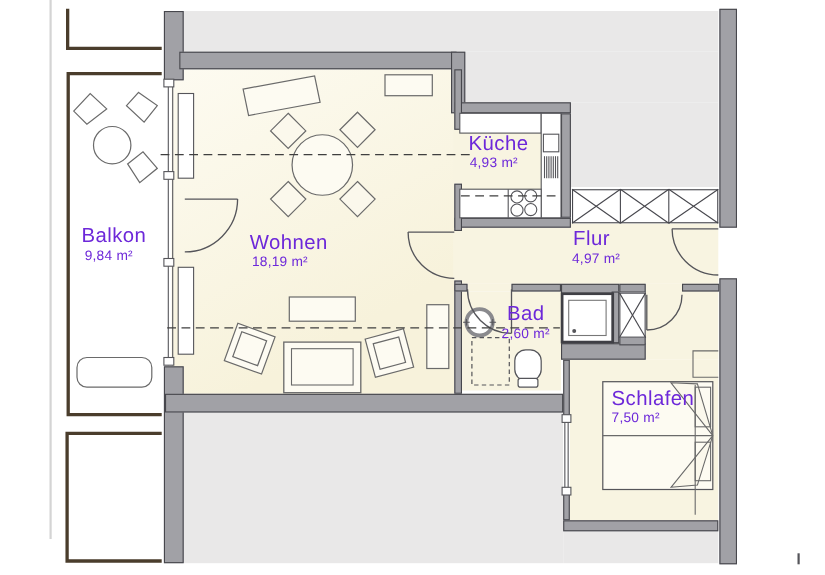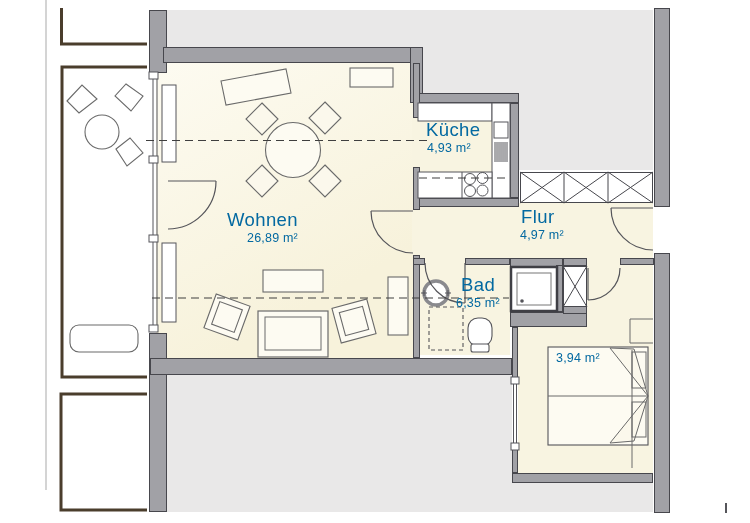--- a/index.html
+++ b/index.html
@@ -6,21 +6,21 @@
   .plan{position:relative;width:750px;height:523px;background:#ffffff;overflow:hidden;
         font-family:"Liberation Sans",sans-serif;}
   .floor{position:absolute;background:#F8F4E1;z-index:1;}
   .floor-grad{background:linear-gradient(150deg,#FDFBF1 0%,#F7F2DB 75%);}
   .adj{position:absolute;background:#E9E8E8;z-index:1;}
   .wall{position:absolute;background:#A1A1A6;border:1px solid #47474D;box-sizing:border-box;z-index:2;}
   .whitebox{position:absolute;background:#ffffff;border:1px solid #47474D;box-sizing:border-box;z-index:3;}
   .edge-line{position:absolute;background:#D4D4D4;z-index:1;}
   .tick{position:absolute;background:#55555A;z-index:3;}
   svg.anno{position:absolute;left:0;top:0;z-index:4;pointer-events:none;}
-  .lbl{position:absolute;color:#0369a1;white-space:nowrap;z-index:6;}
+  .lbl{position:absolute;color:#6d28d9;white-space:nowrap;z-index:6;}
   .lbl .name{font-size:18.5px;letter-spacing:.4px;}
   .lbl .area{font-size:12.5px;letter-spacing:.2px;}
   .lbl span{display:block;}
 </style>
 </head>
 <body>
 
 <div class="plan">
 
   <div class="edge-line" style="left:45px;top:0;width:2px;height:490px;"></div>
@@ -216,33 +216,38 @@
       <line x1="419" y1="178" x2="509" y2="178"></line>
     </g>
 
     <g stroke="#4A3D2C" stroke-width="3" fill="none">
       <path d="M61.5,8 V44 H147"></path>
       <path d="M147,67 H62 V377 H147"></path>
       <path d="M147,394 H61 V510 H147"></path>
     </g>
   </svg>
 
-  <div class="lbl" style="left:227px;top:209px;text-align:right;">
+  <div class="lbl" style="left:74px;top:203px;">
+    <span class="name">Balkon</span>
+    <span class="area" style="margin-left:3px;">9,84 m²</span>
+  </div>
+  <div class="lbl" style="left:227px;top:209px;">
     <span class="name">Wohnen</span>
-    <span class="area" style="margin-left:2px;">26,89 m²</span>
+    <span class="area" style="margin-left:2px;">18,19 m²</span>
   </div>
   <div class="lbl" style="left:426px;top:119px;">
     <span class="name">Küche</span>
     <span class="area" style="margin-left:1px;">4,93 m²</span>
   </div>
   <div class="lbl" style="left:521px;top:206px;">
     <span class="name">Flur</span>
     <span class="area" style="margin-left:-1px;">4,97 m²</span>
   </div>
   <div class="lbl" style="left:461px;top:274px;">
     <span class="name">Bad</span>
-    <span class="area" style="margin-left:-5px;">6,35 m²</span>
+    <span class="area" style="margin-left:-5px;">2,60 m²</span>
   </div>
   <div class="lbl" style="left:556px;top:351px;">
-    <span class="area">3,94 m²</span>
+    <span class="name">Schlafen</span>
+    <span class="area">7,50 m²</span>
   </div>
 
 </div>
 
 </body></html>

